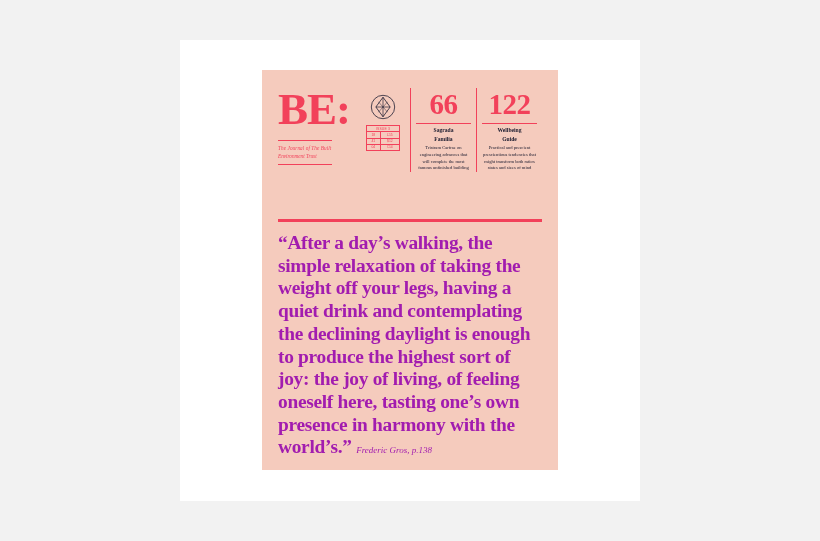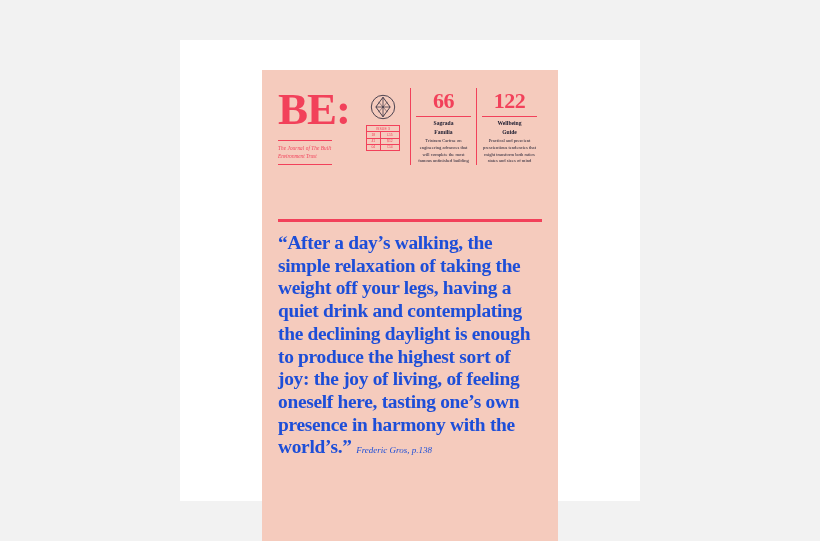--- a/index.html
+++ b/index.html
@@ -24,21 +24,21 @@
     top: 40px;
     width: 460px;
     height: 461px;
     background: #ffffff;
   }
   .cover {
     position: absolute;
     left: 262px;
     top: 70px;
     width: 296px;
-    height: 472px;
+    height: 400px;
     background: #f5cbbd;
     box-sizing: border-box;
     padding: 18px 16px 10px 16px;
     overflow: hidden;
   }
 
   
   .masthead {
     display: flex;
     align-items: flex-start;
@@ -125,21 +125,21 @@
   }
   .col {
     flex: 1 1 0;
     padding: 2px 5px 0 5px;
     border-left: 0.6px solid #f2415a;
     text-align: center;
   }
   .col .num {
     font-family: "Liberation Serif", serif;
     font-weight: bold;
-    font-size: 22px;
+    font-size: 29px;
     line-height: 1;
     color: #f2415a;
     letter-spacing: -0.5px;
   }
   .col .rule {
     height: 0.8px;
     background: #f2415a;
     margin: 4px 0 3px 0;
   }
   .col .ttl {
@@ -163,21 +163,21 @@
     background: #f2415a;
     margin: 6px 0 10px 0;
   }
 
   
   .quote {
     font-family: "Liberation Serif", serif;
     font-weight: bold;
     font-size: 19.4px;
     line-height: 1.17;
-    color: #1d4ed8;
+    color: #a21caf;
     letter-spacing: -0.3px;
     text-align: left;
   }
   .quote .attrib {
     font-weight: normal;
     font-style: italic;
     font-size: 9px;
     letter-spacing: 0;
     white-space: nowrap;
   }

